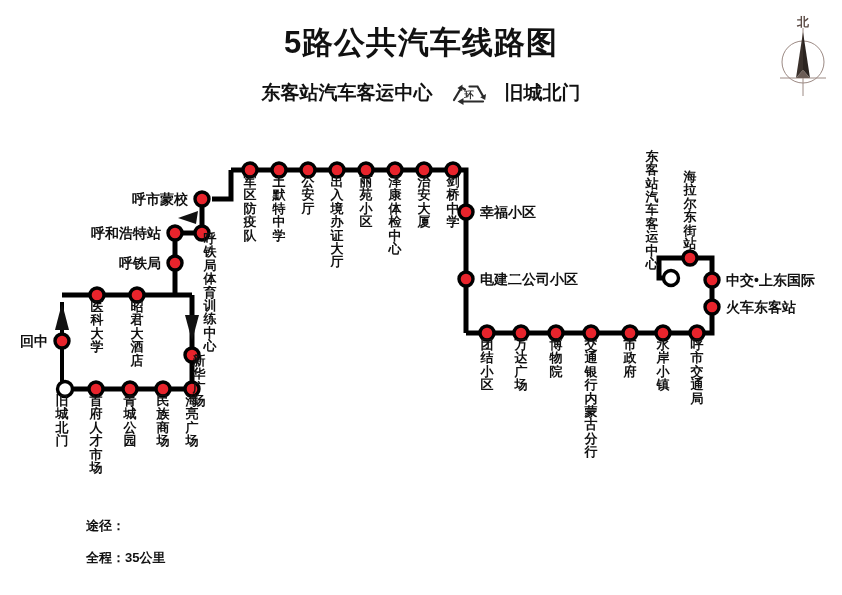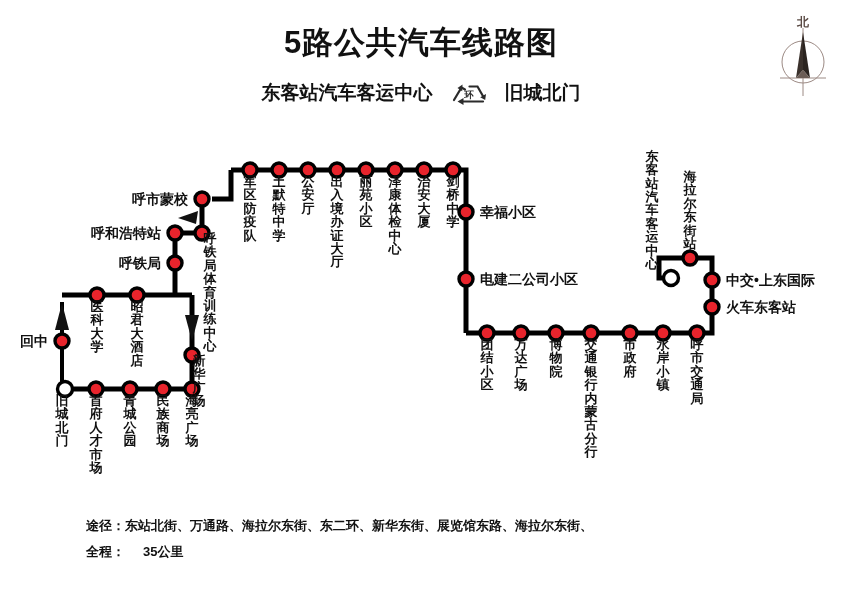--- a/index.html
+++ b/index.html
@@ -67,22 +67,21 @@
     white-space: nowrap;
   }
   .footer-label {
     flex: 0 0 auto;
   }
   .footer-lines {
     display: flex;
     flex-direction: column;
   }
   .footer-total {
-    margin-top: 7px;
-    gap: 18px;
+    margin-top: 13px;
   }
   .compass {
     position: absolute;
     left: 772px;
     top: 8px;
     width: 62px;
     height: 92px;
   }
   svg { display: block; }
   text { font-family: "Liberation Sans", "DejaVu Sans", sans-serif; }
@@ -234,21 +233,20 @@
       </g>
     <g id="annotation-layer">
         <text x="20" y="346" font-size="14" font-weight="bold" fill="#111111" text-anchor="start">回中</text>
       </g>
   </svg>
 
   <div class="footer">
     <div class="footer-row">
       <span class="footer-label">途径：</span>
       <span class="footer-lines">
-        <span>东站北街、万通路、海拉尔东街、东二环、新华东街、展览馆东路、海拉尔东街、</span>
       </span>
     </div>
     <div class="footer-row footer-total">
       <span class="footer-label">全程：</span>
       <span>35公里</span>
     </div>
   </div>
 
 </div>
 

